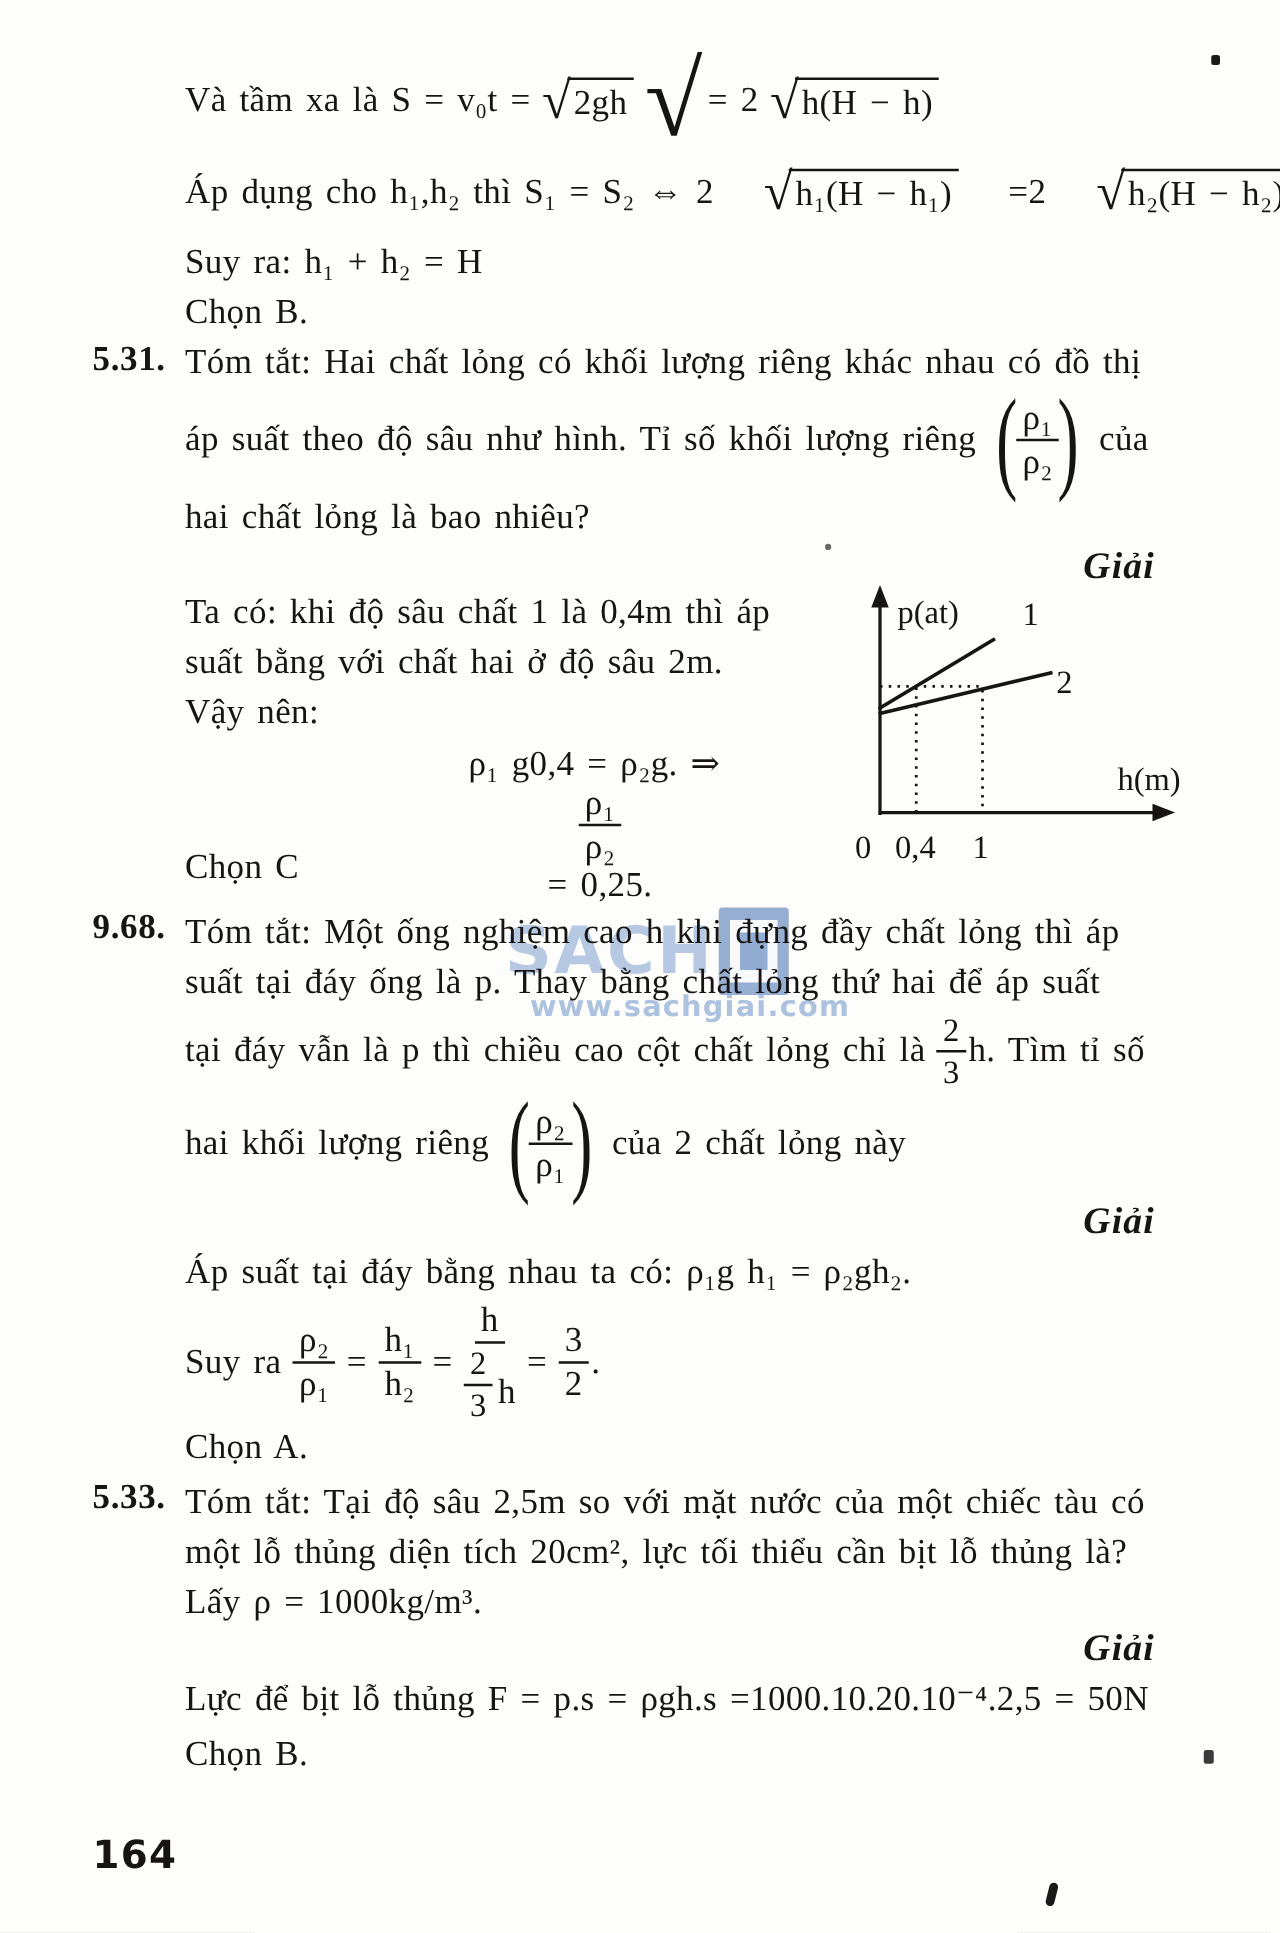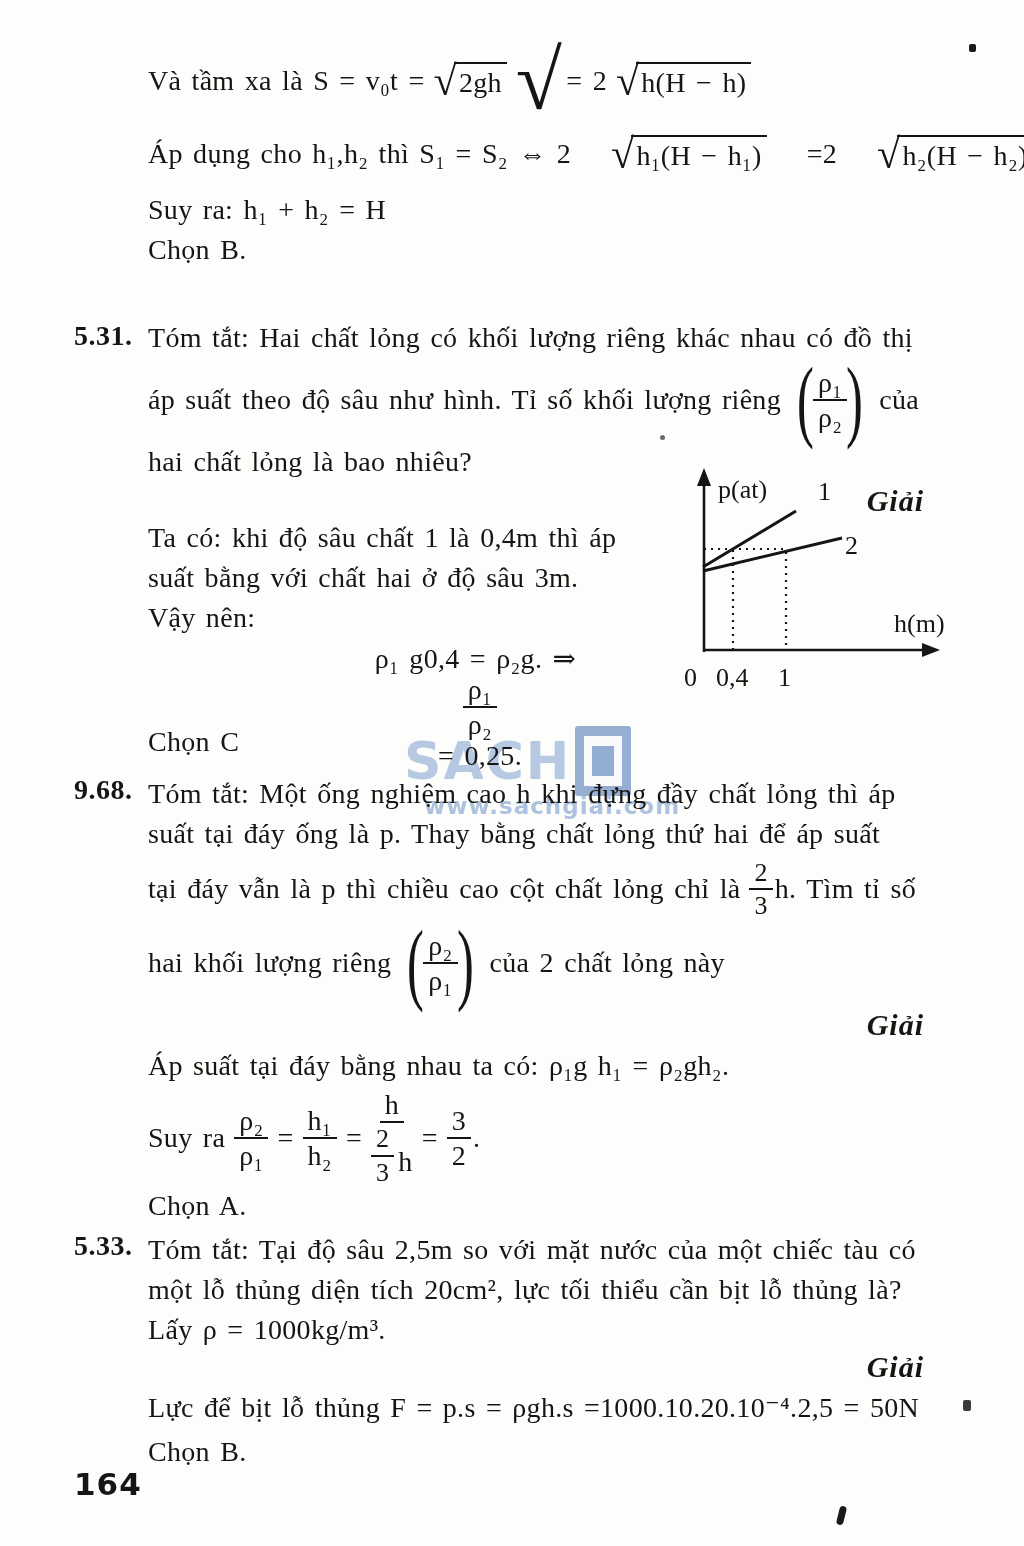--- a/index.html
+++ b/index.html
@@ -11,21 +11,21 @@
     font-family:"Liberation Serif","DejaVu Serif",serif;
     font-size:28px;
   }
   .content { position:absolute; left:148px; top:42px; width:830px; z-index:2; }
   .line { line-height:40px; letter-spacing:.3px; word-spacing:3px; white-space:nowrap; }
   .mline { display:flex; align-items:center; white-space:nowrap; letter-spacing:.3px; word-spacing:3px; }
   .mline > * + * { margin-left:9px; }
   .tight { margin-left:2px !important; }
 
   
-  .problem { position:relative;margin-top:48px; }
+  .problem { position:relative; }
   .pnum { position:absolute; left:-74px; top:0; font-weight:bold; letter-spacing:.5px; }
   .p531 .pnum { top:2px; }
 
   
   .frac { display:inline-flex; flex-direction:column; align-items:center; vertical-align:middle; line-height:1.05; }
   .frac .num { padding:0 5px 2px; border-bottom:2px solid #171513; }
   .frac .den { padding-top:2px; }
   .frac.mini { font-size:26px; }
   .denrow { display:inline-flex; align-items:flex-start; }
   .den-suffix { margin-left:4px; margin-top:22px; }
@@ -145,21 +145,21 @@
         </span>
         <span>của</span>
       </div>
       <div class="line h40">hai chất lỏng là bao nhiêu?</div>
     </div>
 
     <div class="giai mt2">Giải</div>
 
     <div class="sol531">
       <div class="line h40">Ta có: khi độ sâu chất 1 là 0,4m thì áp</div>
-      <div class="line h40">suất bằng với chất hai ở độ sâu 3m.</div>
+      <div class="line h40">suất bằng với chất hai ở độ sâu 2m.</div>
       <div class="line h40">Vậy nên:</div>
       <div class="mline eq531 mt4">
         <span>ρ₁ g0,4 = ρ₂g. ⇒</span>
         <span class="frac">
           <span class="num">ρ₁</span>
           <span class="den">ρ₂</span>
         </span>
         <span>= 0,25.</span>
       </div>
       <div class="line answer h40">Chọn C</div>

